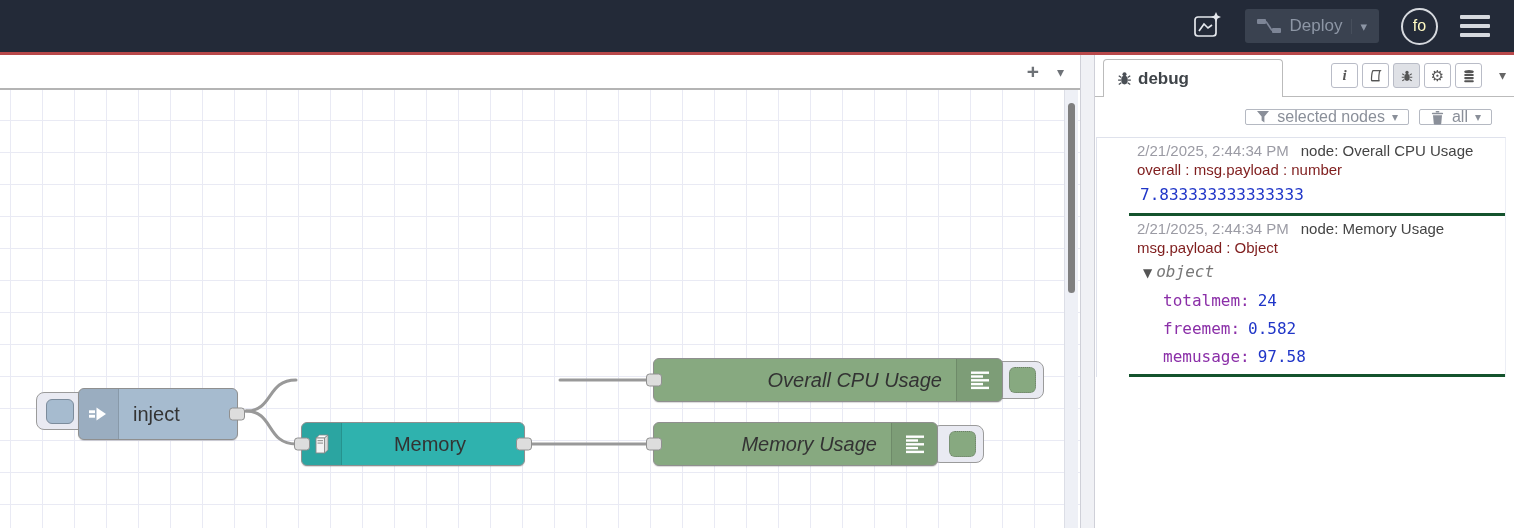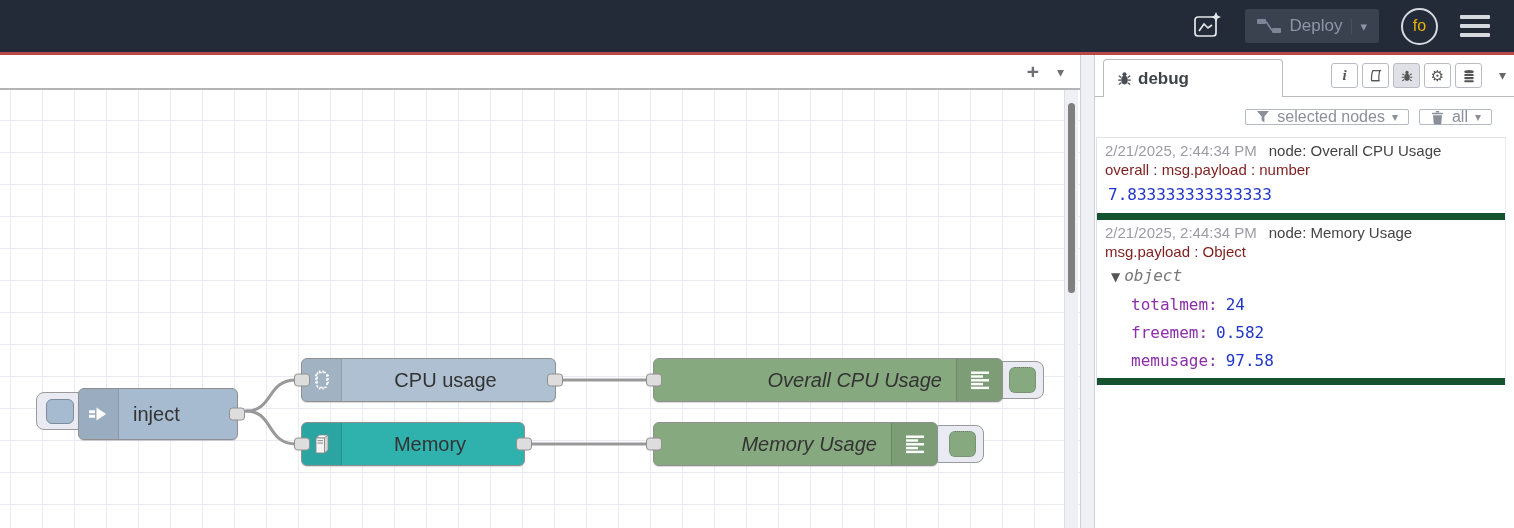--- a/index.html
+++ b/index.html
@@ -12,21 +12,21 @@
             background:#232a38; display:flex; align-items:center;
             justify-content:flex-end; gap:22px; padding-right:24px; }
   #redline { position:absolute; left:0; top:52px; width:1514px; height:3px; background:#b8484a; }
   .hbtn { display:flex; align-items:center; cursor:pointer; }
   #deploy-btn { background:#3a4250; border-radius:3px; height:34px; padding:0 12px;
                 display:flex; align-items:center; gap:9px; }
   #deploy-btn .lbl { color:#8d96a5; font-size:17px; }
   #deploy-btn .caret { color:#8d96a5; font-size:13px; padding-left:8px;
                        border-left:1px solid rgba(255,255,255,0.07); }
   #avatar { width:37px; height:37px; border:2px solid #d6d9de; border-radius:50%;
-            color:#eab308; font-size:16px; display:flex; align-items:center; justify-content:center; }
+            color:#fef9c3; font-size:16px; display:flex; align-items:center; justify-content:center; }
   #hamburger { display:flex; flex-direction:column; gap:5px; }
   #hamburger div { width:30px; height:4px; background:#d6d9de; border-radius:1px; }
 
   
   #workspace { position:absolute; left:0; top:55px; width:1514px; height:473px; }
 
   
   #canvas { position:absolute; left:0; top:0; width:1080px; height:473px; background:#fff; }
   #flow-tabbar { position:absolute; left:0; top:0; width:1080px; height:35px; background:#fff;
                  border-bottom:2px solid #b4b4b4; display:flex; align-items:center;
@@ -104,21 +104,21 @@
   #debug-toolbar { position:absolute; left:0; top:42px; width:419px; height:40px;
                    display:flex; align-items:center; justify-content:flex-end; gap:10px; padding-right:22px; }
   .toolbtn { height:16px; background:#fff; border:1px solid #b5b9c2; border-radius:2px;
              display:flex; align-items:center; gap:7px; padding:0 10px; cursor:pointer;
              font-size:16px; color:#8a8f99; }
   .toolbtn .caret { font-size:12px; color:#8a8f99; }
 
   #debug-messages { position:absolute; left:1px; top:82px; width:410px;
                     border-top:1px solid #dfe2ec; border-left:1px solid #dfe2ec;
                     border-right:1px solid #eceef5; }
-  .msg { padding:3px 4px 3px 8px; border-bottom:7px solid #14532d; background:#fff; }
+  .msg { padding:3px 4px 3px 8px; border-bottom:3px solid #14532d; background:#fff;margin-left:32px; }
   .msg .meta { font-size:15px; line-height:19px; color:#9b9ba4; }
   .msg .meta .nodename { color:#444; margin-left:12px; }
   .msg .path { font-size:15px; line-height:20px; color:#7f1d1d; }
   .msg .value { font-family:"DejaVu Sans Mono", monospace; font-size:16px; line-height:25px;
                 color:#2036c8; padding:2px 0 3px 3px; }
   .tree { font-family:"DejaVu Sans Mono", monospace; font-size:16px; }
   .tree .objrow { line-height:27px; color:#777; padding-left:6px; }
   .tree .objrow .tcaret { display:inline-block; font-size:12px; color:#555; margin-right:4px;
                           cursor:pointer; font-family:"DejaVu Sans", sans-serif; }
   .tree .objrow .objlabel { font-style:italic; }
@@ -188,32 +188,20 @@
           <svg width="26" height="26" viewBox="0 0 26 26">
             <rect x="3" y="9.3" width="6" height="2.9" fill="#fff"></rect>
             <rect x="3" y="13.8" width="6" height="2.9" fill="#fff"></rect>
             <path d="M10.5 6.5 L20 13 L10.5 19.5 z" fill="#fff"></path>
           </svg>
         </div>
         <span class="nlabel">inject</span>
         <div class="port out"></div>
       </div>
 
-      <div class="node" id="node-cpu">
-        <div class="icon-box left">
-          <svg width="26" height="26" viewBox="0 0 26 26">
-            <rect x="8" y="5.5" width="10" height="15" rx="2" fill="none" stroke="#fff" stroke-width="1.6" stroke-dasharray="2.6 1.6"></rect>
-            <path stroke="#fff" stroke-width="1.4" d="M6 8.5h2 M6 12h2 M6 15.5h2 M18 8.5h2 M18 12h2 M18 15.5h2
-                  M10.5 3.5v2 M14 3.5v2 M10.5 20.5v2 M14 20.5v2"></path>
-          </svg>
-        </div>
-        <span class="nlabel">CPU usage</span>
-        <div class="port in"></div>
-        <div class="port out"></div>
-      </div>
 
       <div class="node" id="node-memory">
         <div class="icon-box left">
           <svg width="26" height="26" viewBox="0 0 26 26">
             <path d="M7 7 L10.5 4 H19 L15.5 7 Z" fill="#ffffff" stroke="#888" stroke-width="0.8"></path>
             <path d="M15.5 7 L19 4 V19 L15.5 22 Z" fill="#d9d9d9" stroke="#888" stroke-width="0.8"></path>
             <rect x="7" y="7" width="8.5" height="15" fill="#f4f4f4" stroke="#888" stroke-width="0.9"></rect>
             <rect x="8.5" y="9" width="5.5" height="1.2" fill="#9a9a9a"></rect>
             <rect x="8.5" y="11.5" width="5.5" height="1.2" fill="#9a9a9a"></rect>
           </svg>

